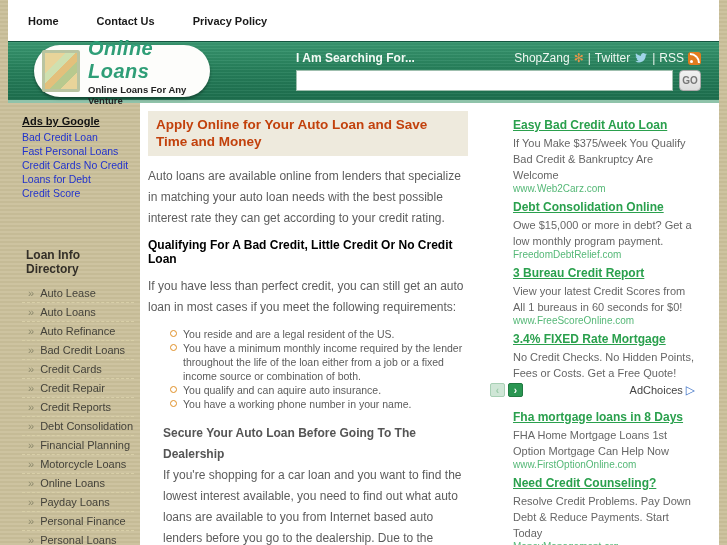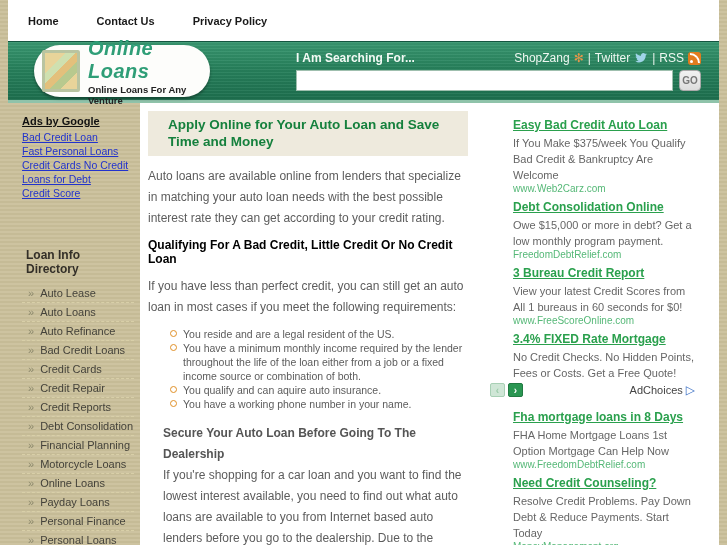--- a/index.html
+++ b/index.html
@@ -53,30 +53,30 @@
       border-radius:4px; font-size:10px; font-weight:bold; color:#777; cursor:pointer; }
 
   
   .content { display:flex; align-items:stretch; }
   .col-left { width:132px; flex:0 0 auto; padding:12px 6px 0 14px; }
   .col-main { width:340px; flex:0 0 auto; background:#fff; padding:8px 12px 0 8px; }
   .col-right { flex:1; background:#fff; padding:12px 24px 0 10px; }
 
   
   .adsby-h { font-size:11px; font-weight:bold; color:#111; text-decoration:underline; margin-bottom:3px; }
-  .adsby a { display:block; font-size:10.5px; color:#2233cc; text-decoration:underline; line-height:14px; cursor:pointer; }
+  .adsby a { display:block; font-size:10.5px; color:#2233cc; line-height:14px; cursor:pointer; }
   .dir { margin-top:48px; }
   .dir-h { font-size:12px; font-weight:bold; color:#332f28; margin-bottom:8px; padding-left:4px; }
   .dir-item { display:flex; gap:6px; align-items:center; font-size:11px; color:#44423a;
       padding:3px 0 3px 6px; border-bottom:1px dashed #d8cfa8; cursor:pointer; }
   .dir-item .chev { color:#8d8a6d; font-size:11px; }
 
   
-  .art-title { background:#eeeadd; color:#15803d; font-size:13.5px; font-weight:bold;
-      line-height:17px; padding:5px 20px 6px; margin-bottom:10px; }
+  .art-title { background:#eeeadd; color:#c2410c; font-size:13.5px; font-weight:bold;
+      line-height:17px; padding:5px 8px 6px; margin-bottom:10px; }
   .p { font-size:12px; color:#5c5c5c; line-height:21px; margin-bottom:9px; }
   .subhead { font-size:12px; font-weight:bold; color:#000000; margin:2px 0 10px; }
   .req-list { margin:4px 0 12px 22px; }
   .req-item { position:relative; font-size:10.5px; color:#5c5c5c; line-height:14px; padding-left:13px; }
   .req-item::before { content:""; position:absolute; left:0; top:3px; width:5px; height:5px;
       border:1.5px solid #e09027; border-radius:50%; }
   .indent { margin-left:15px; }
   .deal-h { font-size:12px; font-weight:bold; color:#555; line-height:21px; }
 
   
@@ -263,21 +263,21 @@
             <span>AdChoices</span>
             <span class="tri">▷</span>
           </span>
         </div>
       </div>
 
       <div class="block">
         <div class="ad">
           <a class="ad-t">Fha mortgage loans in 8 Days</a>
           <div class="ad-b">FHA Home Mortgage Loans 1st Option Mortgage Can Help Now</div>
-          <div class="ad-u">www.FreedomDebtRelief.com</div>
+          <div class="ad-u">www.FirstOptionOnline.com</div>
         </div>
         <div class="ad">
           <a class="ad-t">Need Credit Counseling?</a>
           <div class="ad-b">Resolve Credit Problems. Pay Down Debt &amp; Reduce Payments. Start Today</div>
           <div class="ad-u">MoneyManagement.org</div>
         </div>
         <div class="ad">
           <a class="ad-t">Bad Credit Business Loans</a>
           <div class="ad-b">Quickly Find Bad Credit Business Loan Providers Here.</div>
           

